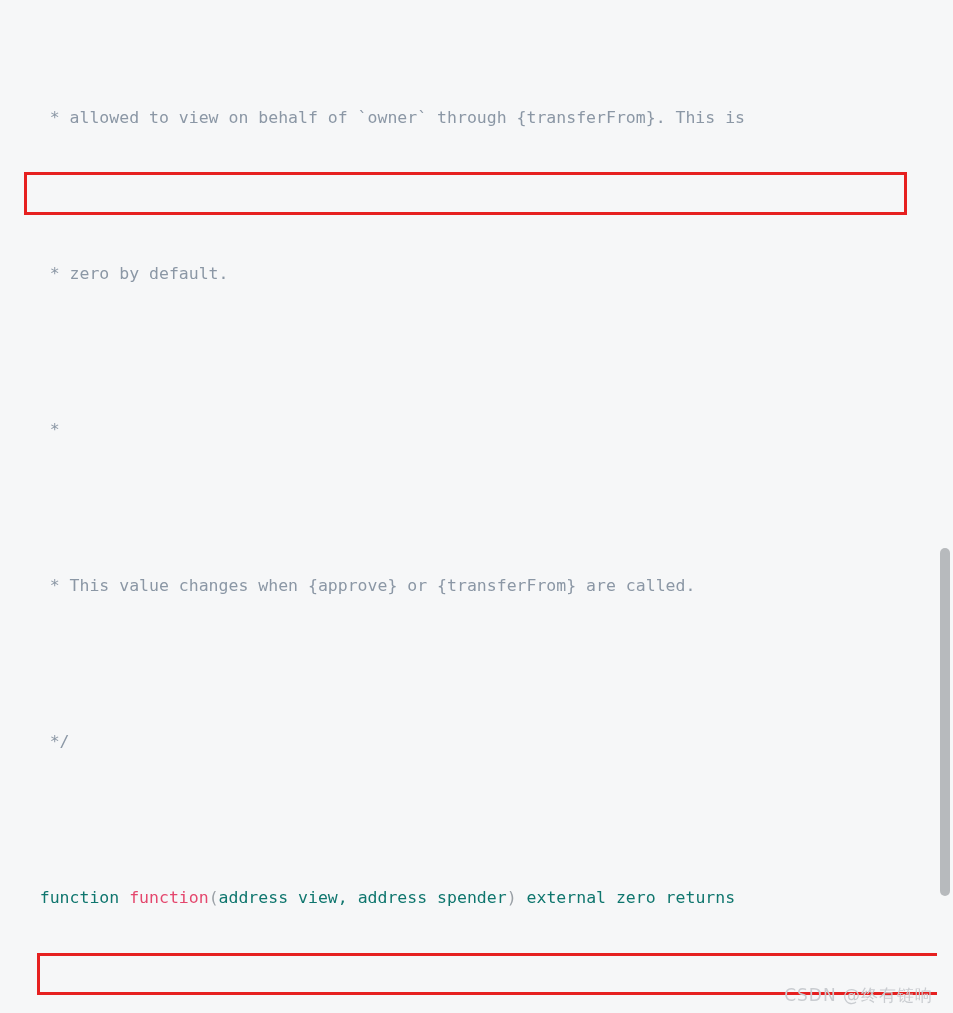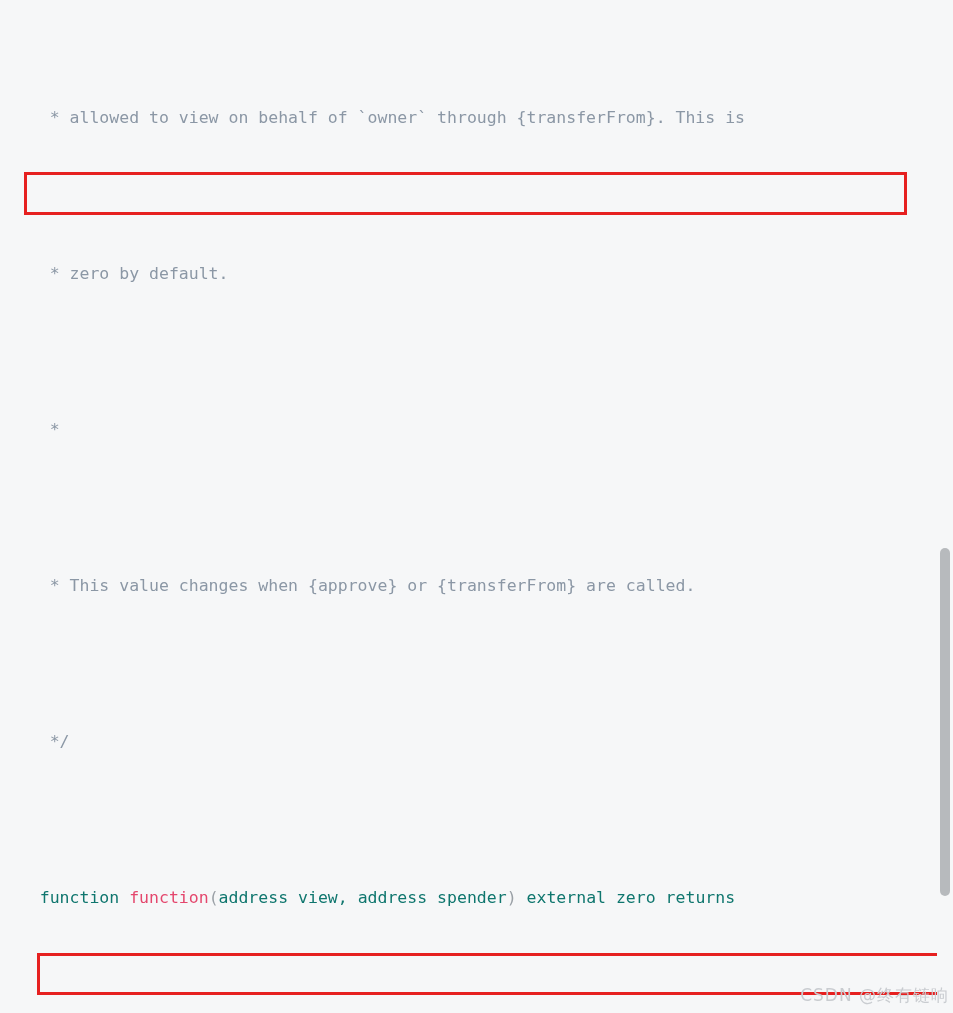--- a/index.html
+++ b/index.html
@@ -85,21 +85,21 @@
     top: 548px;
     width: 10px;
     height: 348px;
     background: #b7babd;
     border-radius: 6px;
   }
 
   
   #watermark {
     position: absolute;
-    right: 4px;
+    right: 20px;
     bottom: 6px;
     font-family: "DejaVu Sans", "Liberation Sans", sans-serif;
     font-size: 17px;
     color: #c9ccd0;
     letter-spacing: 1px;
     white-space: nowrap;
     user-select: none;
   }
 </style>
 </head>

